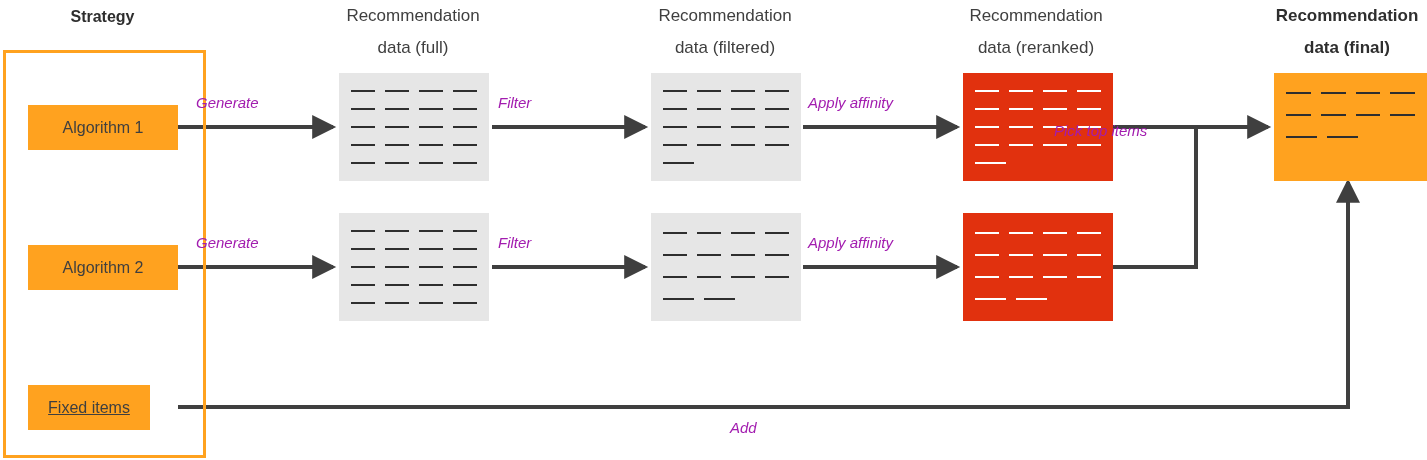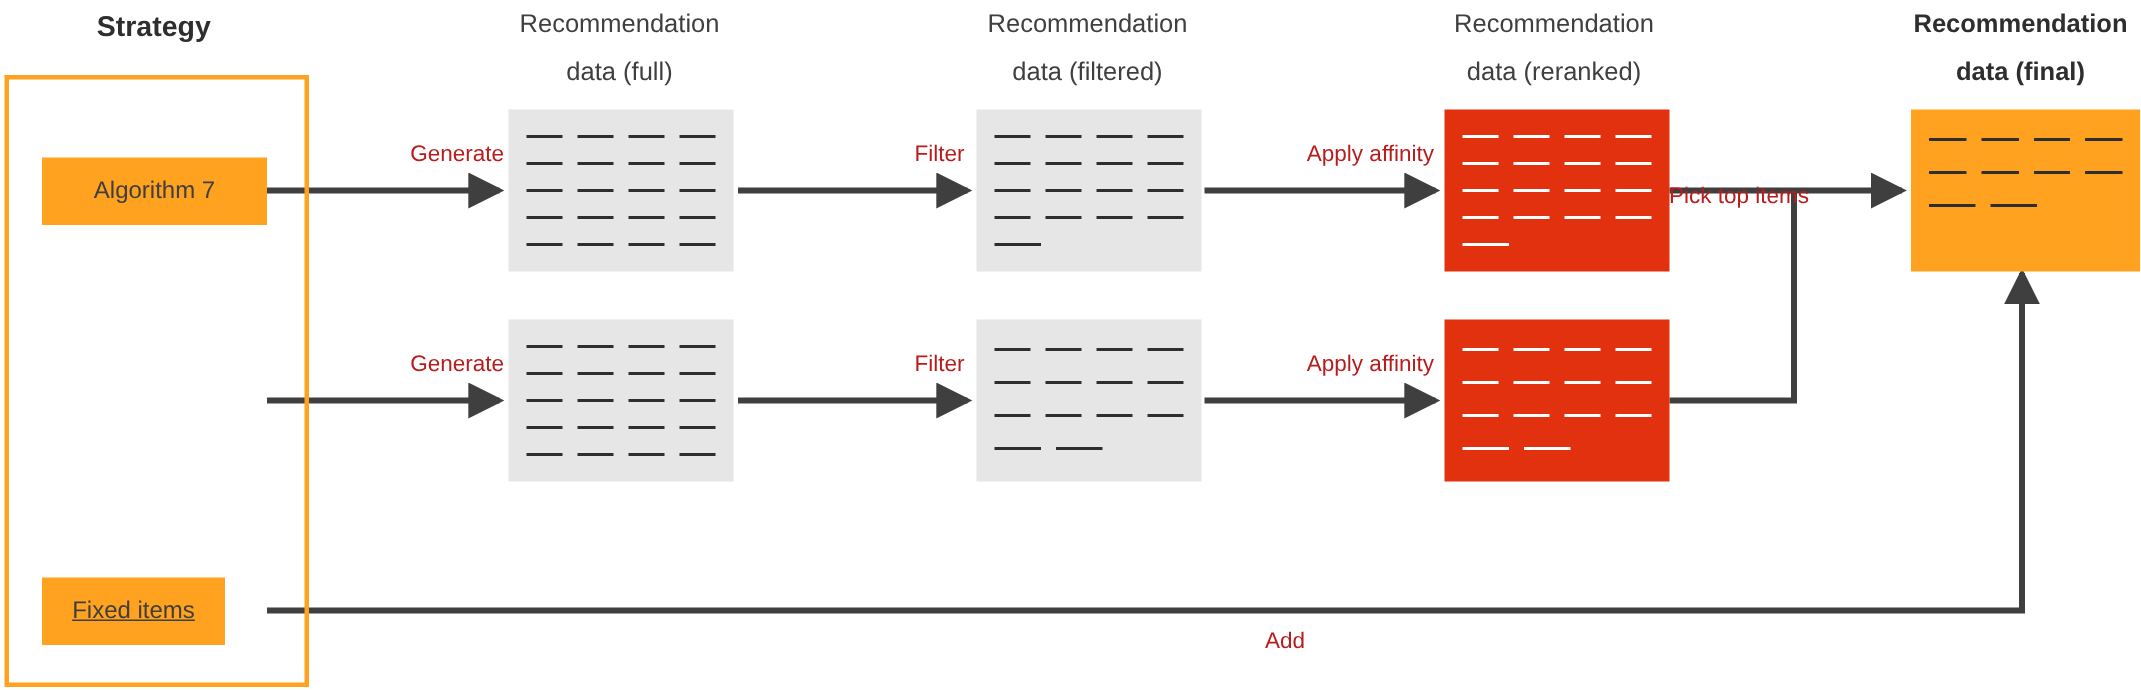--- a/index.html
+++ b/index.html
@@ -33,21 +33,21 @@
     color: #3f3f3f;
     white-space: pre-line;
   }
   .col-title.bold {
     font-weight: bold;
     color: #2e2e2e;
   }
   .section-title {
     position: absolute;
     text-align: center;
-    font-size: 19px;
+    font-size: 16px;
     font-weight: bold;
     color: #2e2e2e;
   }
   .strategy-frame {
     position: absolute;
     border: 3px solid #ffa21f;
     background: transparent;
     box-sizing: border-box;
   }
   .strategy-box {
@@ -86,23 +86,24 @@
   .tick {
     width: 31px;
     height: 2px;
     border-radius: 0;
   }
   .tick.dark  { background: #2e2e2e; }
   .tick.light { background: #ffffff; }
   .edge-label {
     position: absolute;
     font-size: 15px;
-    color: #b91c1c;
-    text-align: right;
+    color: #a21caf;
+    text-align: left;
     white-space: nowrap;
+    font-style: italic;
   }
 </style>
 </head>
 <body>
 
 <div id="canvas">
 
   <svg id="svg-layer" viewBox="0 0 1427 460">
     <defs>
       <marker id="arrowhead" markerWidth="7" markerHeight="7" refX="5.2" refY="3" orient="auto" markerUnits="strokeWidth">
@@ -137,22 +138,23 @@
 data (filtered)</div>
 
   <div class="col-title" style="left:956px; top:0px; width:160px;">Recommendation
 data (reranked)</div>
 
   <div class="col-title bold" style="left:1267px; top:0px; width:160px;">Recommendation
 data (final)</div>
 
   <div class="strategy-frame" style="left:3px; top:50px; width:203px; height:408px;"></div>
 
-  <div class="strategy-box" style="left:28px; top:105px; width:150px; height:45px;">Algorithm 7</div>
-
+  <div class="strategy-box" style="left:28px; top:105px; width:150px; height:45px;">Algorithm 1</div>
+
+  <div class="strategy-box" style="left:28px; top:245px; width:150px; height:45px;">Algorithm 2</div>
 
   <div class="strategy-box" style="left:28px; top:385px; width:122px; height:45px;text-decoration:underline;">Fixed items</div>
 
   <div class="data-block grey" data-block="full_1" style="left:339px; top:73px; width:150px; height:108px;">
     <div class="block-rows">
         <div class="block-row">
           <span class="tick dark"></span>
           <span class="tick dark"></span>
           <span class="tick dark"></span>
           <span class="tick dark"></span>

